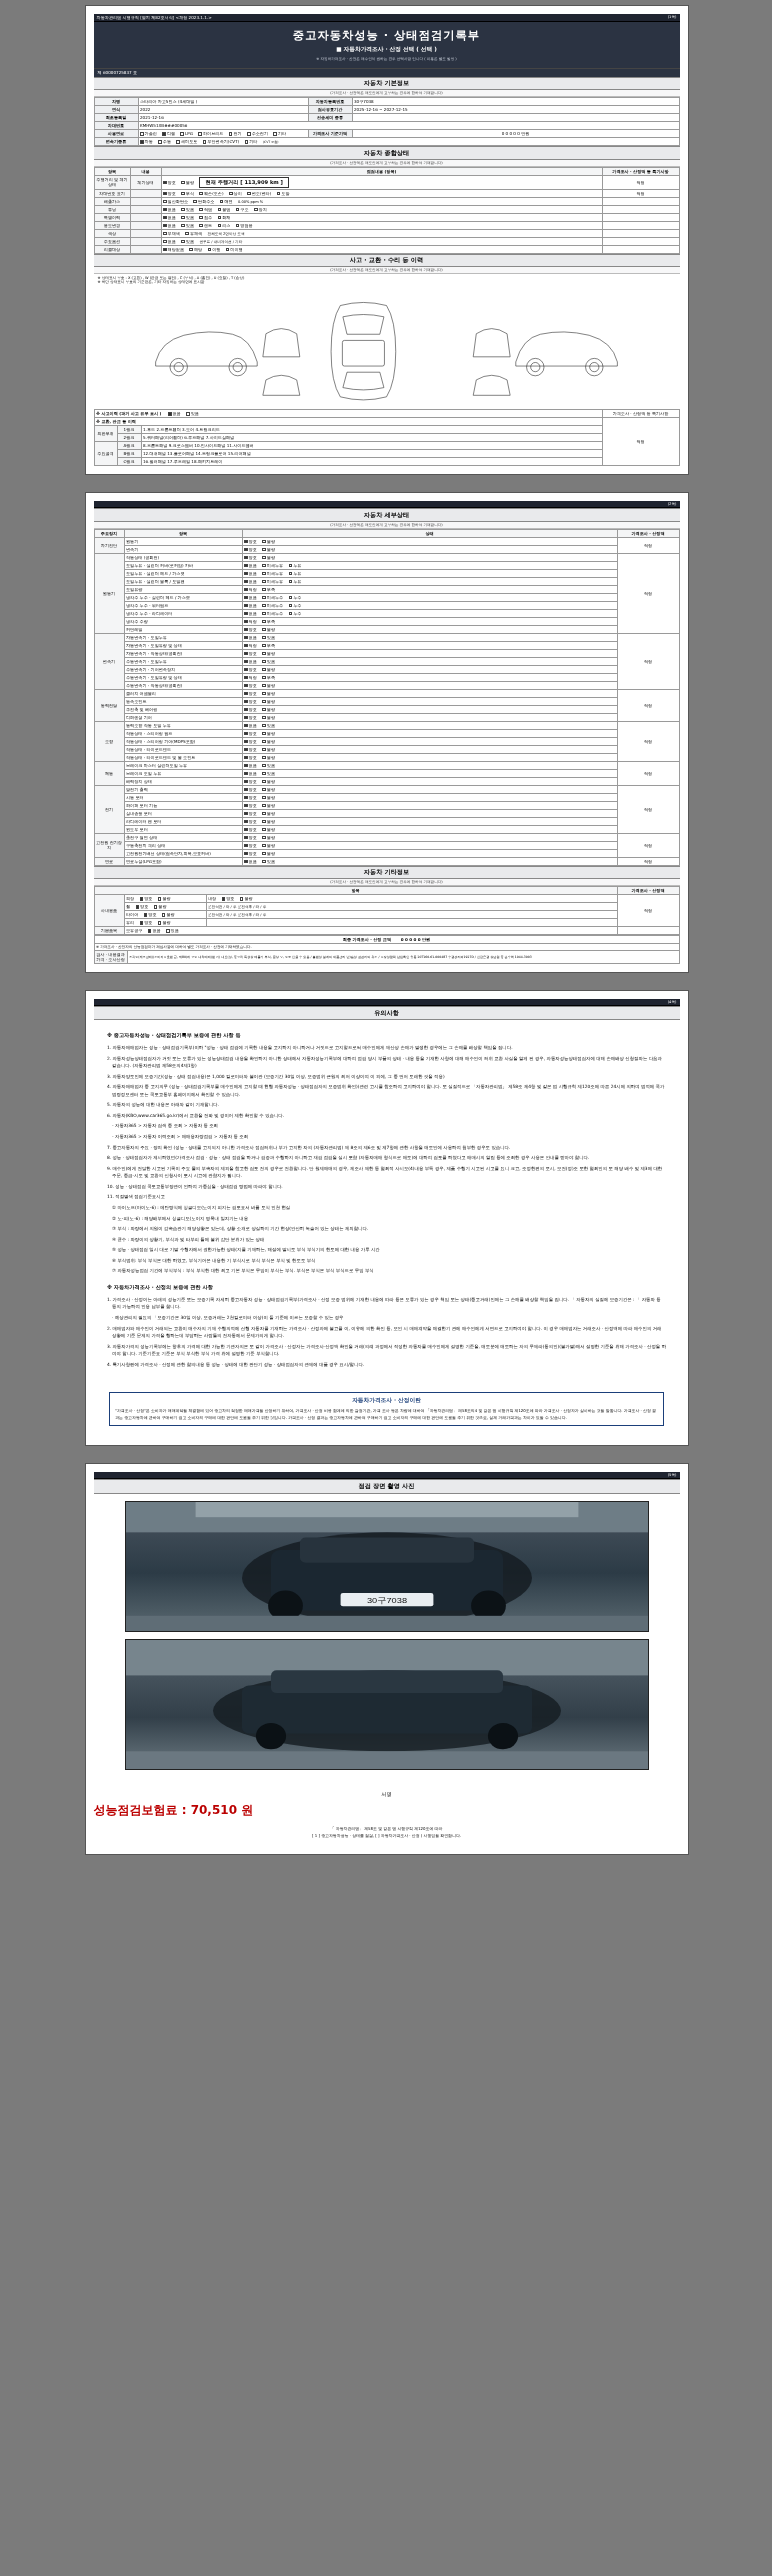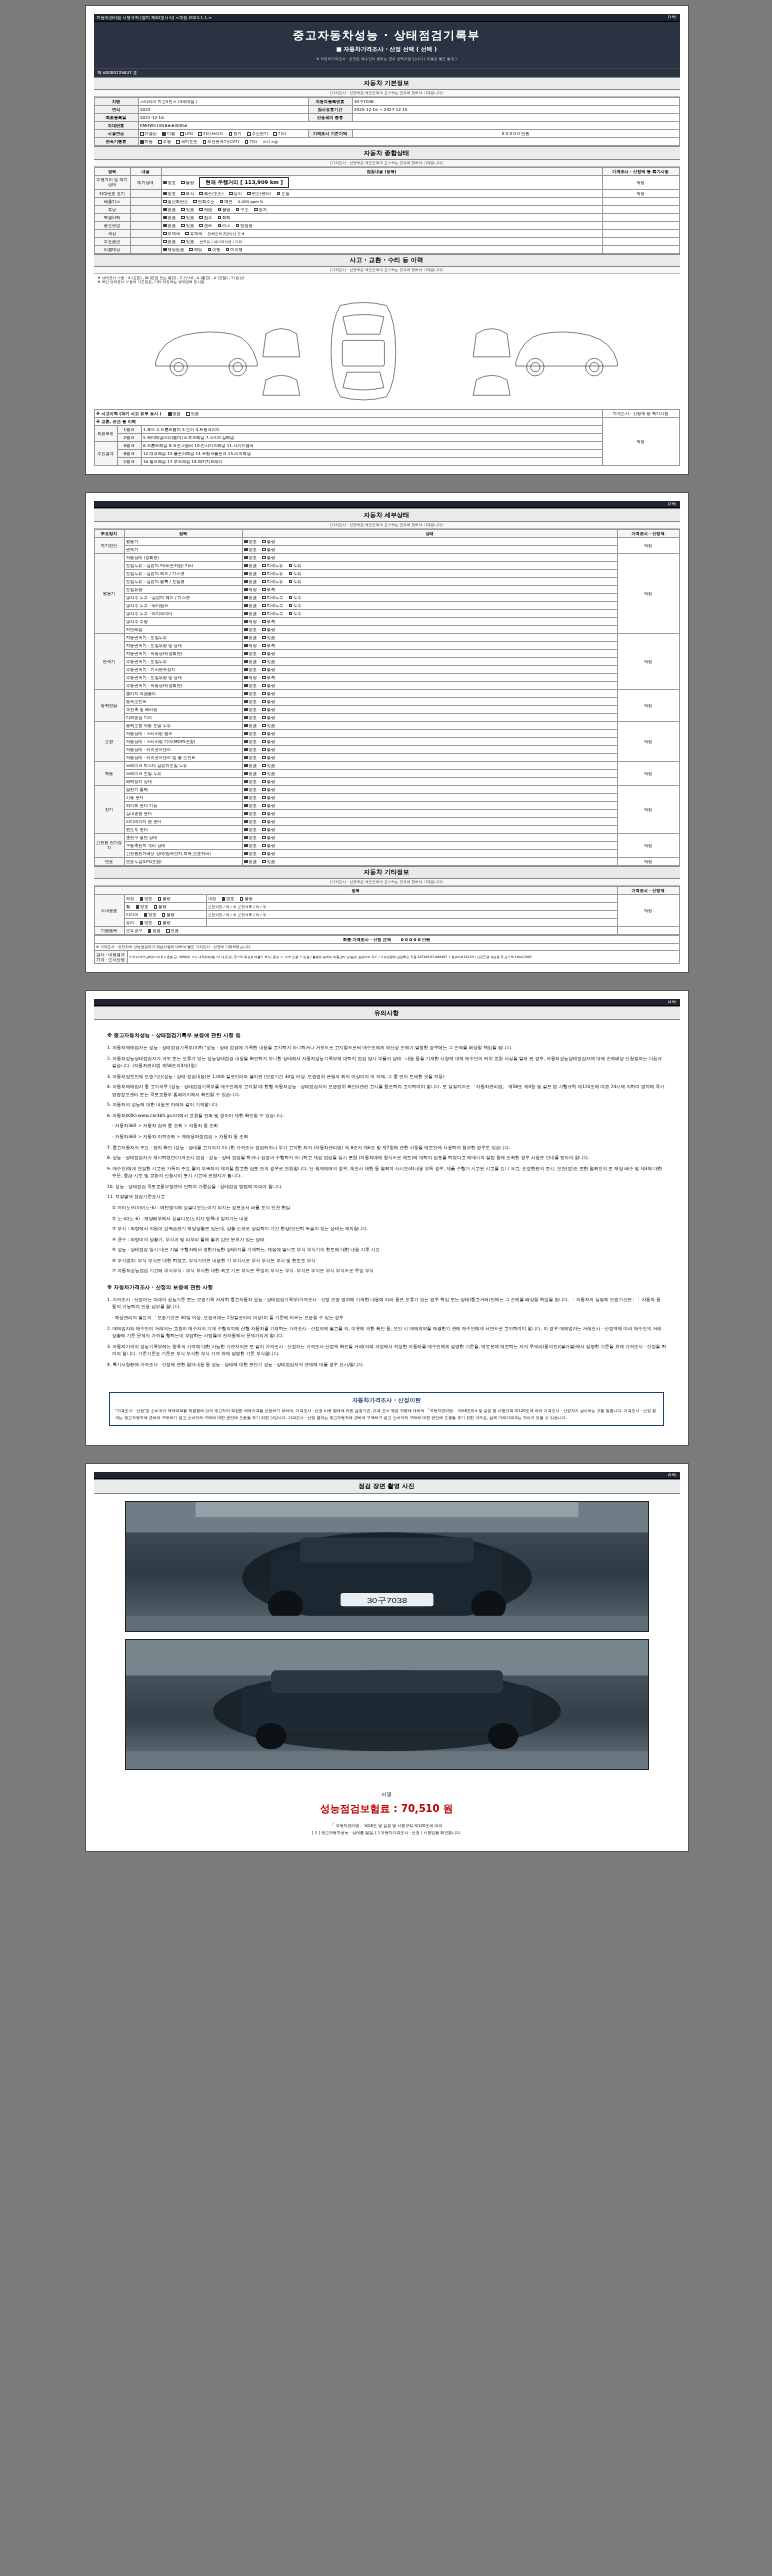--- a/index.html
+++ b/index.html
@@ -93,21 +93,21 @@
   .noticebox .bbody { font-size:3.9px; line-height:1.7; }
 
   .photos { padding:7.2px 31px; }
   .photo {
     width:100%; height:131px; margin-bottom:7.2px; position:relative; overflow:hidden;
     background:linear-gradient(#2d3a46,#4b5a64);
     border:0.5px solid #222;
   }
   .photo-title { text-align:center; font-weight:bold; font-size:6.2px; background:#e9eaec; border-top:0.5px solid #888; border-bottom:0.5px solid #888; padding:2.1px 0; }
   .signline { text-align:center; font-size:5.2px; padding:6.2px 0 2.1px 0; }
-  .feeline { text-align:center; font-size:10px; font-weight:bold; color:#b00; padding:2.1px 0 5.2px 0;}
+  .feeline { text-align:left; font-size:12px; font-weight:bold; color:#b00; padding:2.1px 0 5.2px 0;}
   .footnote { font-size:3.9px; text-align:center; padding:2.1px 10.3px 6.2px 10.3px; line-height:1.7; }
 </style>
 </head>
 <body>
 
 <div class="page">
 
   <div class="sheet sheet-top">
     <div class="topbar">
       <span>자동차관리법 시행규칙 [별지 제82호서식] &lt;개정 2023.1.1.&gt;</span>

